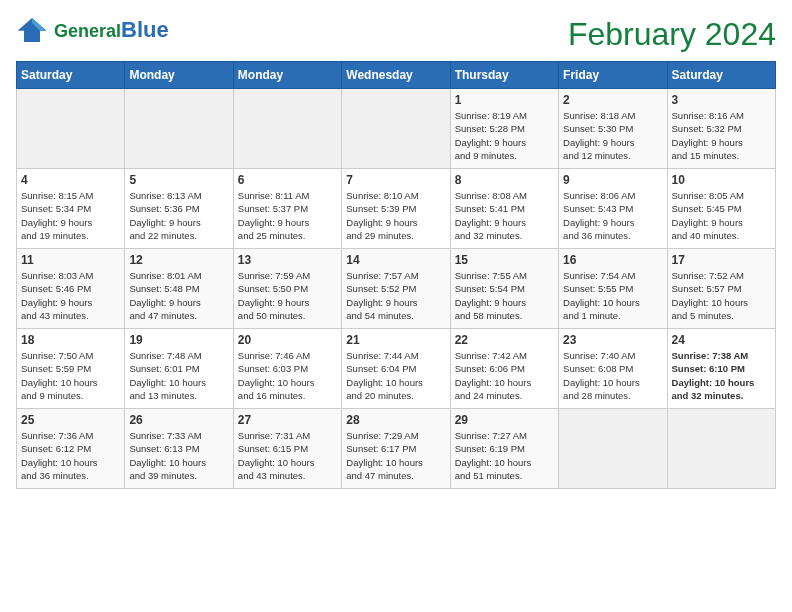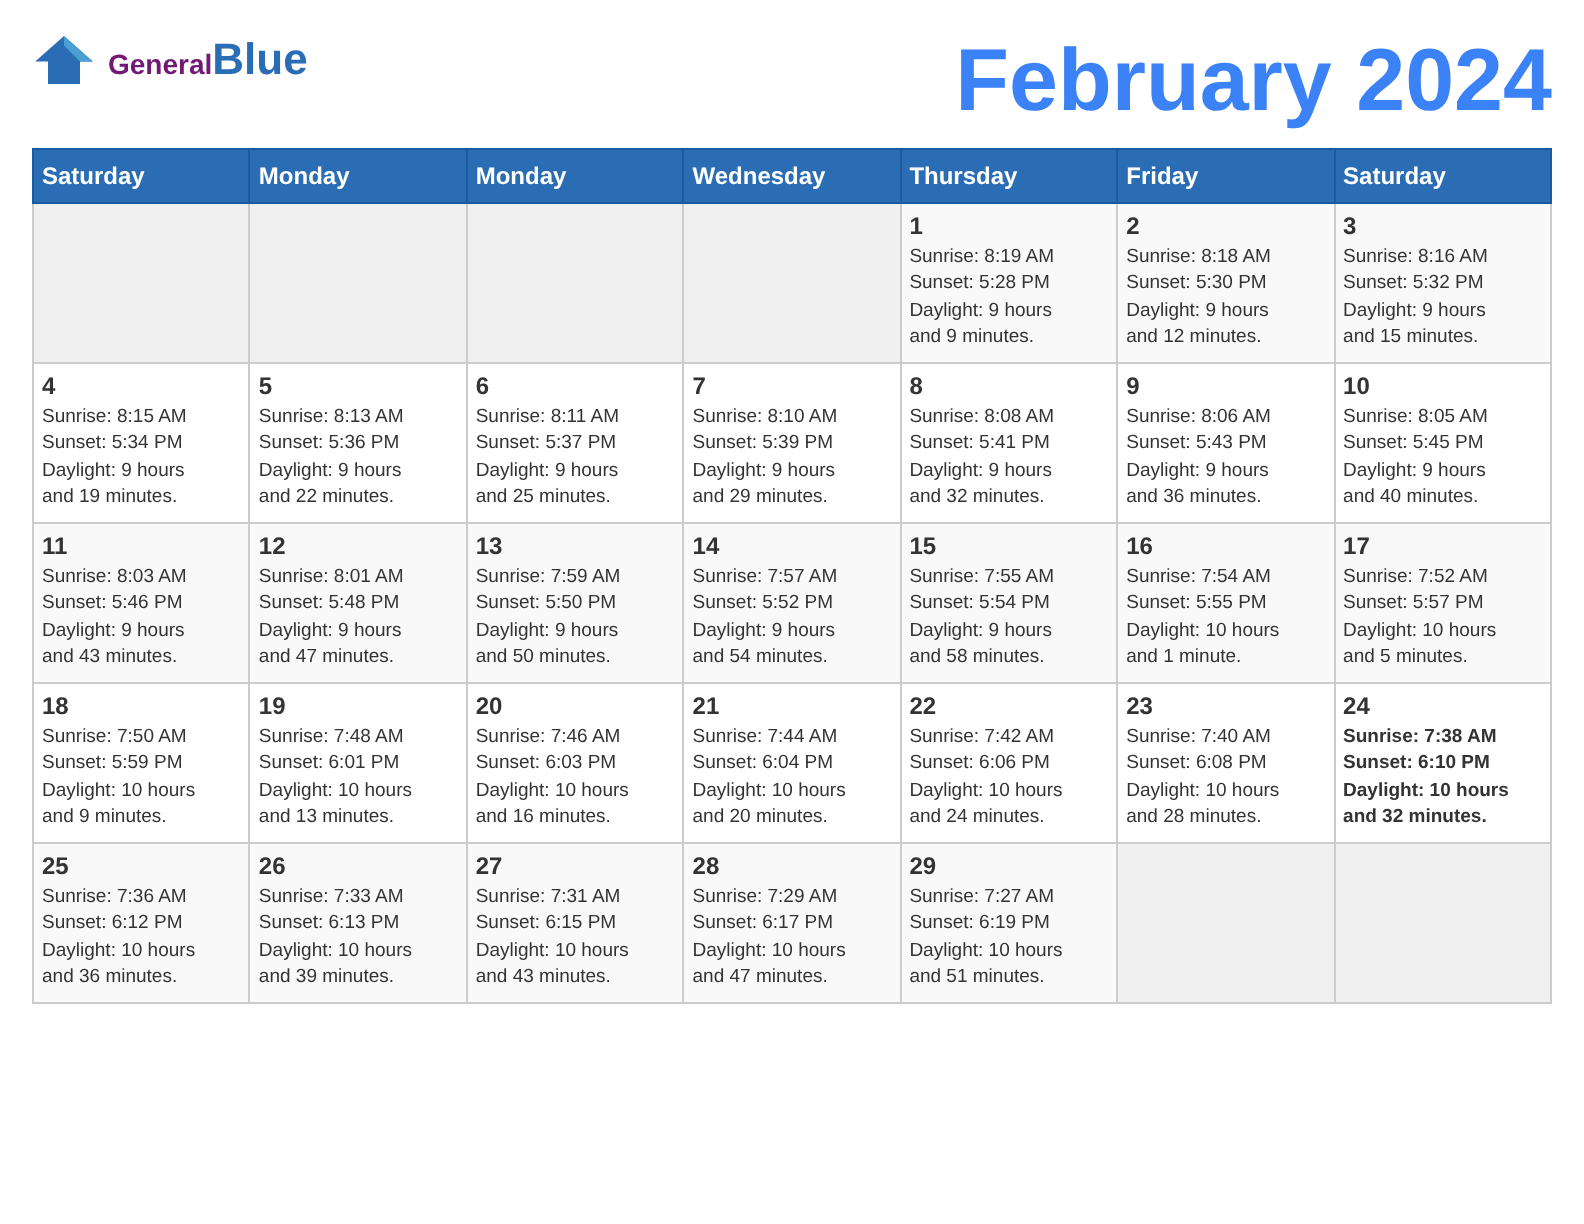--- a/index.html
+++ b/index.html
@@ -15,40 +15,40 @@
       justify-content: space-between;
       align-items: flex-start;
       margin-bottom: 8px;
     }
     .logo {
       display: flex;
       align-items: center;
       gap: 6px;
     }
     .logo-text-general {
-      font-size: 14px;
+      font-size: 18px;
       font-weight: bold;
-      color: #701a75;
+      color: #15803d;
     }
     .logo-text-blue {
       font-size: 22px;
       font-weight: bold;
       color: #2a6db5;
     }
     .logo-icon {
       width: 32px;
       height: 28px;
     }
     .title-block {
       text-align: right;
     }
     .month-title {
-      font-size: 44px;
-      font-weight: bold;
-      color: #3b82f6;
+      font-size: 32px;
+      font-weight: normal;
+      color: #15803d;
     }
     .location-title {
       font-size: 16px;
       color: #555;
     }
     table {
       width: 100%;
       border-collapse: collapse;
     }
     thead th {

